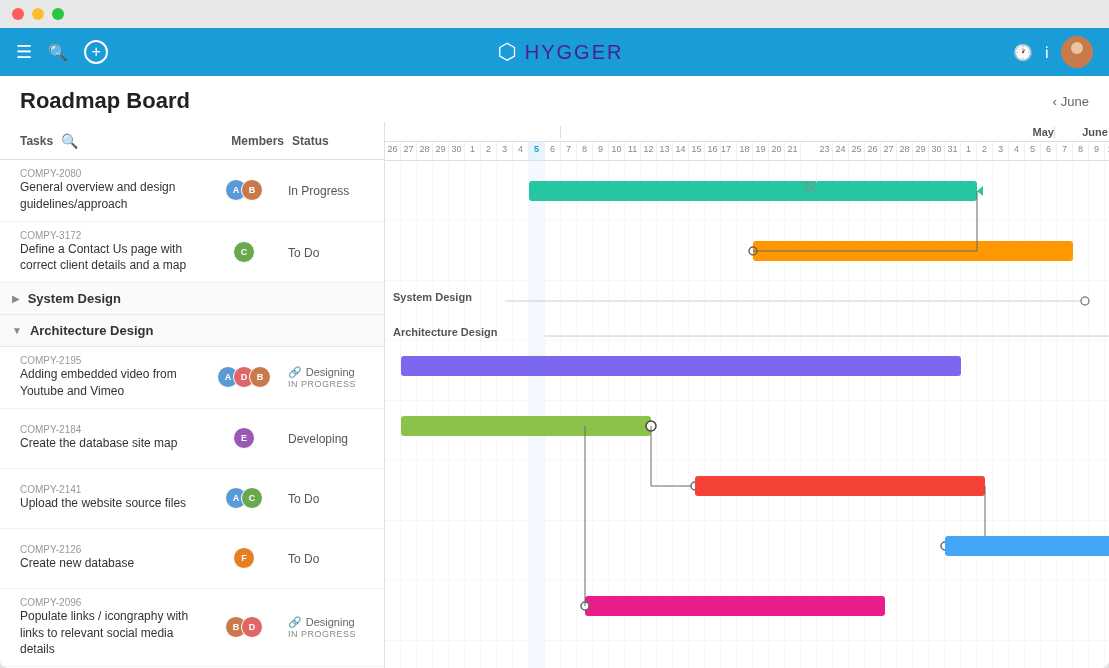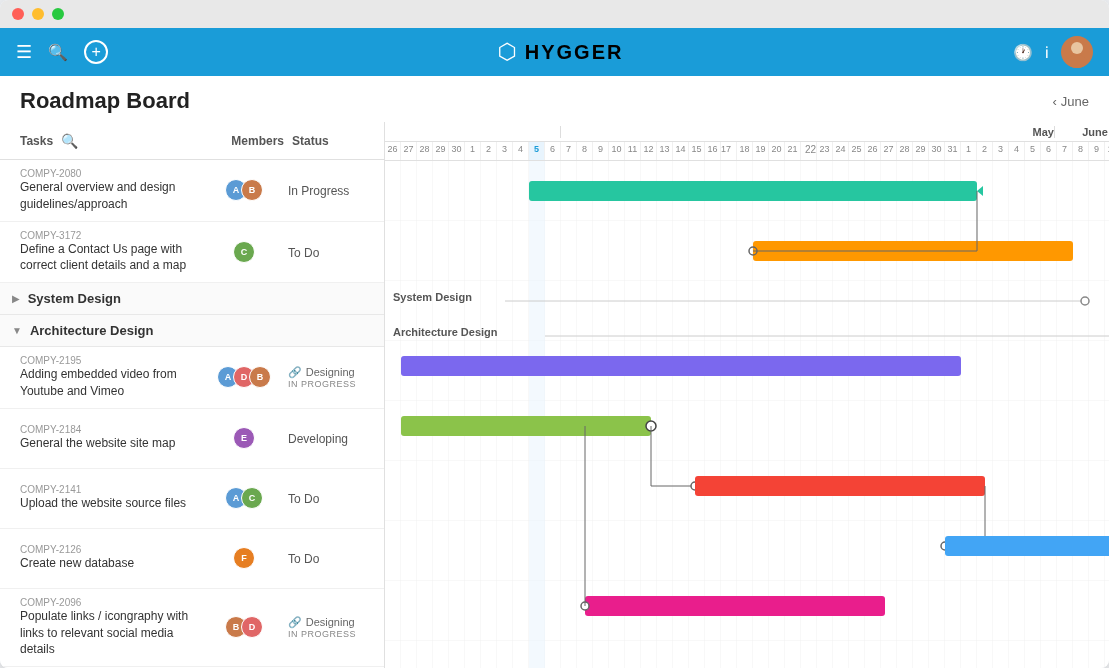--- a/index.html
+++ b/index.html
@@ -27,21 +27,21 @@
       display: flex;
       align-items: center;
       padding: 0 16px;
     }
     .nav-left { display: flex; align-items: center; gap: 16px; }
     .nav-center { flex: 1; display: flex; justify-content: center; align-items: center; gap: 8px; }
     .nav-right { display: flex; align-items: center; gap: 12px; }
     .hamburger-icon { color: white; font-size: 18px; cursor: pointer; }
     .search-icon-nav { color: white; font-size: 16px; }
     .add-btn { width: 24px; height: 24px; border-radius: 50%; border: 2px solid white; color: white; display: flex; align-items: center; justify-content: center; font-size: 16px; cursor: pointer; }
-    .logo-text { color: #000000; font-size: 20px; font-weight: 700; letter-spacing: 2px; }
+    .logo-text { color: #4c1d95; font-size: 20px; font-weight: 400; letter-spacing: 2px; }
     .clock-icon, .info-icon { color: white; font-size: 16px; }
     .avatar { width: 32px; height: 32px; border-radius: 50%; background: #c97a4a; display: flex; align-items: center; justify-content: center; overflow: hidden; }
 
     
     .main-content { background: white; display: flex; flex-direction: column; height: calc(668px - 28px - 48px); }
 
     
     .page-header {
       display: flex;
       align-items: center;
@@ -221,21 +221,21 @@
                     <span>Designing</span>
                   </div>
                 <div class="status-designing-sub">IN PROGRESS</div>
               </div>
             </div>
           </div>
 
           <div class="task-row">
             <div class="task-info">
               <div class="task-id">COMPY-2184</div>
-              <div class="task-name">General the website site map</div>
+              <div class="task-name">Create the database site map</div>
             </div>
             <div class="task-members">
               <div class="avatar-group">
                 <div class="avatar-sm av5">E</div>
               </div>
             </div>
             <div class="task-status">
               <span class="status-text">Developing</span>
             </div>
           </div>
@@ -334,21 +334,21 @@
                 <div class="gantt-day" style="width: 16px; font-size: 9px; color: rgb(136, 136, 136); text-align: center; padding: 2px 0px; flex-shrink: 0; border-right: 1px solid rgb(240, 240, 240);">12</div>
                 <div class="gantt-day" style="width: 16px; font-size: 9px; color: rgb(136, 136, 136); text-align: center; padding: 2px 0px; flex-shrink: 0; border-right: 1px solid rgb(240, 240, 240);">13</div>
                 <div class="gantt-day" style="width: 16px; font-size: 9px; color: rgb(136, 136, 136); text-align: center; padding: 2px 0px; flex-shrink: 0; border-right: 1px solid rgb(240, 240, 240);">14</div>
                 <div class="gantt-day" style="width: 16px; font-size: 9px; color: rgb(136, 136, 136); text-align: center; padding: 2px 0px; flex-shrink: 0; border-right: 1px solid rgb(240, 240, 240);">15</div>
                 <div class="gantt-day" style="width: 16px; font-size: 9px; color: rgb(136, 136, 136); text-align: center; padding: 2px 0px; flex-shrink: 0; border-right: 1px solid rgb(240, 240, 240);">16</div>
                 <div class="gantt-day" style="width: 16px; font-size: 9px; color: rgb(136, 136, 136); text-align: left; padding: 2px 0px; flex-shrink: 0; border-right: 1px solid rgb(240, 240, 240);">17</div>
                 <div class="gantt-day" style="width: 16px; font-size: 9px; color: rgb(136, 136, 136); text-align: center; padding: 2px 0px; flex-shrink: 0; border-right: 1px solid rgb(240, 240, 240);">18</div>
                 <div class="gantt-day" style="width: 16px; font-size: 9px; color: rgb(136, 136, 136); text-align: center; padding: 2px 0px; flex-shrink: 0; border-right: 1px solid rgb(240, 240, 240);">19</div>
                 <div class="gantt-day" style="width: 16px; font-size: 9px; color: rgb(136, 136, 136); text-align: center; padding: 2px 0px; flex-shrink: 0; border-right: 1px solid rgb(240, 240, 240);">20</div>
                 <div class="gantt-day" style="width: 16px; font-size: 9px; color: rgb(136, 136, 136); text-align: center; padding: 2px 0px; flex-shrink: 0; border-right: 1px solid rgb(240, 240, 240);">21</div>
-                <div class="gantt-day" style="width: 16px; font-size: 10px; color: rgb(136, 136, 136); text-align: right; padding: 2px 0px; flex-shrink: 0; border-right: 1px solid rgb(240, 240, 240);">22</div>
+                <div class="gantt-day" style="width: 16px; font-size: 12px; color: rgb(136, 136, 136); text-align: right; padding: 2px 0px; flex-shrink: 0; border-right: 1px solid rgb(240, 240, 240); margin-top: 36px;">22</div>
                 <div class="gantt-day" style="width: 16px; font-size: 9px; color: rgb(136, 136, 136); text-align: center; padding: 2px 0px; flex-shrink: 0; border-right: 1px solid rgb(240, 240, 240);">23</div>
                 <div class="gantt-day" style="width: 16px; font-size: 9px; color: rgb(136, 136, 136); text-align: center; padding: 2px 0px; flex-shrink: 0; border-right: 1px solid rgb(240, 240, 240);">24</div>
                 <div class="gantt-day" style="width: 16px; font-size: 9px; color: rgb(136, 136, 136); text-align: center; padding: 2px 0px; flex-shrink: 0; border-right: 1px solid rgb(240, 240, 240);">25</div>
                 <div class="gantt-day" style="width: 16px; font-size: 9px; color: rgb(136, 136, 136); text-align: center; padding: 2px 0px; flex-shrink: 0; border-right: 1px solid rgb(240, 240, 240);">26</div>
                 <div class="gantt-day" style="width: 16px; font-size: 9px; color: rgb(136, 136, 136); text-align: center; padding: 2px 0px; flex-shrink: 0; border-right: 1px solid rgb(240, 240, 240);">27</div>
                 <div class="gantt-day" style="width: 16px; font-size: 9px; color: rgb(136, 136, 136); text-align: center; padding: 2px 0px; flex-shrink: 0; border-right: 1px solid rgb(240, 240, 240);">28</div>
                 <div class="gantt-day" style="width: 16px; font-size: 9px; color: rgb(136, 136, 136); text-align: center; padding: 2px 0px; flex-shrink: 0; border-right: 1px solid rgb(240, 240, 240);">29</div>
                 <div class="gantt-day" style="width: 16px; font-size: 9px; color: rgb(136, 136, 136); text-align: center; padding: 2px 0px; flex-shrink: 0; border-right: 1px solid rgb(240, 240, 240);">30</div>
                 <div class="gantt-day" style="width: 16px; font-size: 9px; color: rgb(136, 136, 136); text-align: center; padding: 2px 0px; flex-shrink: 0; border-right: 1px solid rgb(240, 240, 240);">31</div>
                 <div class="gantt-day" style="width: 16px; font-size: 9px; color: rgb(136, 136, 136); text-align: center; padding: 2px 0px; flex-shrink: 0; border-right: 1px solid rgb(240, 240, 240);">1</div>

